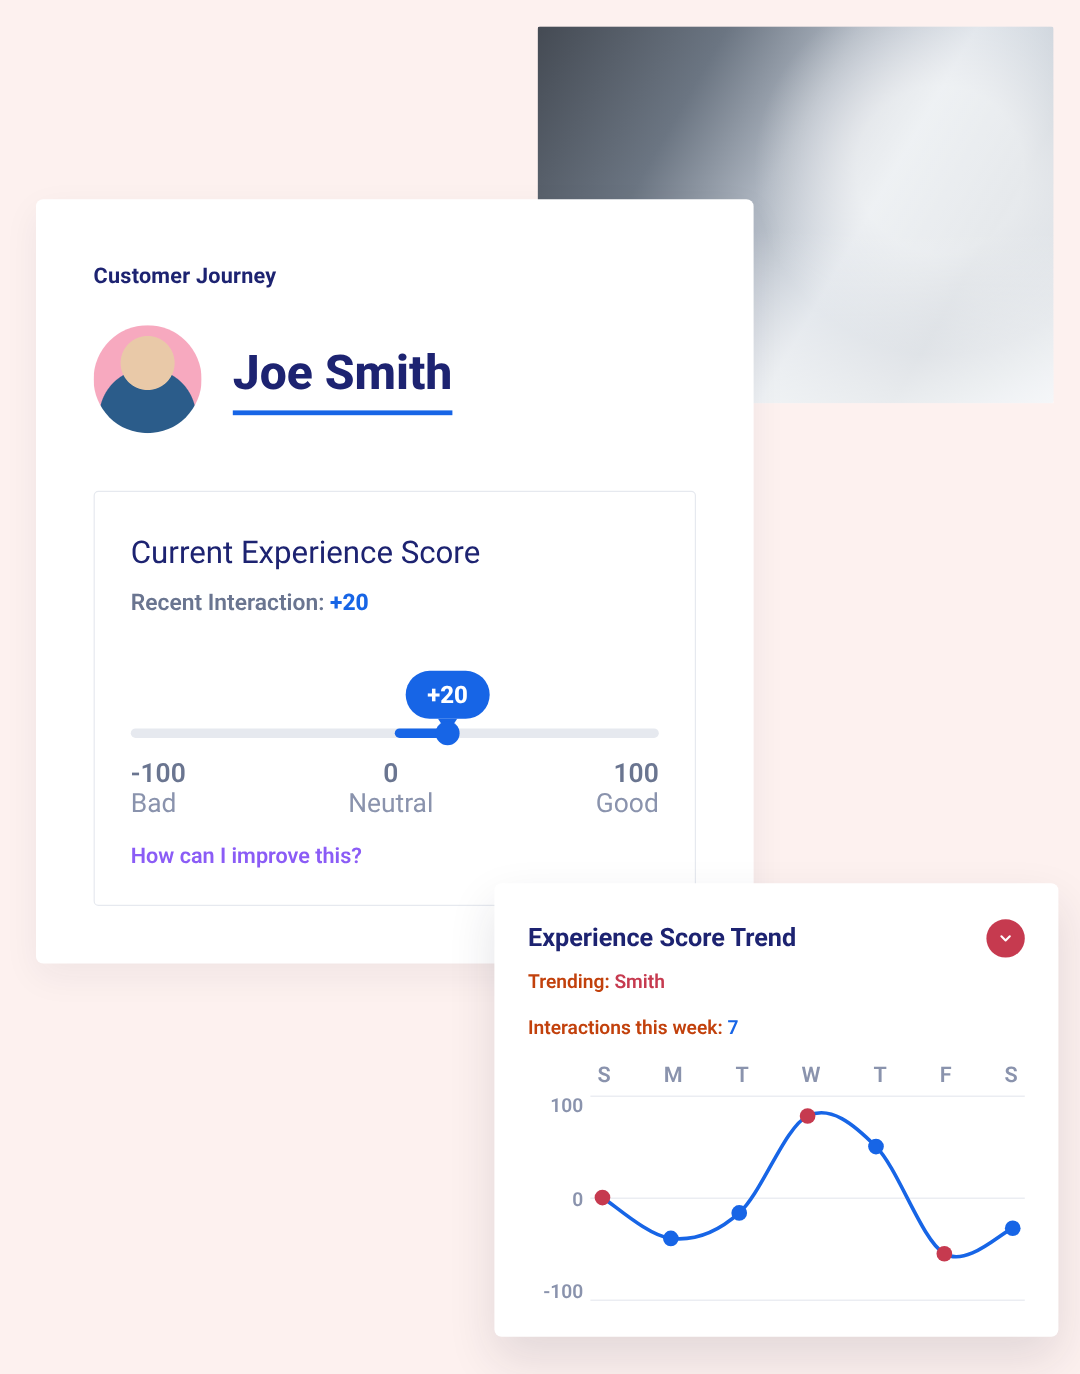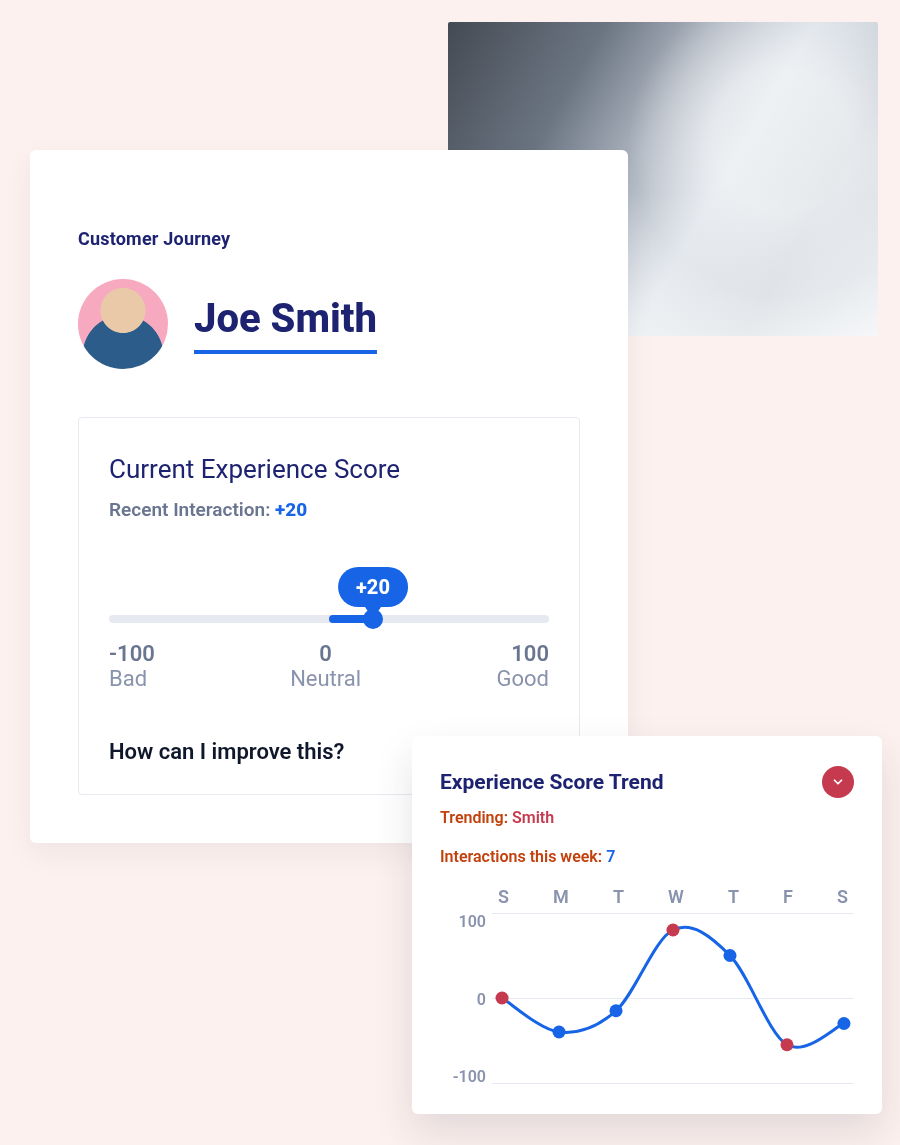--- a/index.html
+++ b/index.html
@@ -29,26 +29,26 @@
     
     content:"";
     position:absolute;
     left:0; right:0; bottom:0; height:46%;
     background: linear-gradient(180deg, transparent 0%, rgba(255,255,255,0.35) 60%, rgba(255,255,255,0.6) 100%);
   }
 
   
   .journey-card {
     position: absolute;
-    top: 150px;
+    top: 166px;
     left: 30px;
     width: 598px;
     background: #ffffff;
     border-radius: 6px;
-    padding: 78px 48px 48px 48px;
+    padding: 54px 48px 48px 48px;
     box-shadow: 0 10px 30px rgba(30,30,60,0.06);
   }
   .journey-title {
     font-size: 18px;
     font-weight: 700;
     color: #1d2371;
     letter-spacing: 0.2px;
   }
   .profile-row {
     display: flex;
@@ -167,23 +167,23 @@
     font-size: 22px;
     font-weight: 600;
     color: #6a7590;
     display: block;
   }
   .scale-labels .txt {
     font-size: 22px;
     color: #8a93ad;
   }
   .improve-link {
-    margin-top: 48px;
-    font-size: 22px;
-    color: #0f172a;
+    margin-top: 20px;
+    font-size: 18px;
+    color: #8b5cf6;
     font-weight: 600;
   }
 
   
   .trend-card {
     position: absolute;
     top: 736px;
     left: 412px;
     width: 470px;
     background: #ffffff;

